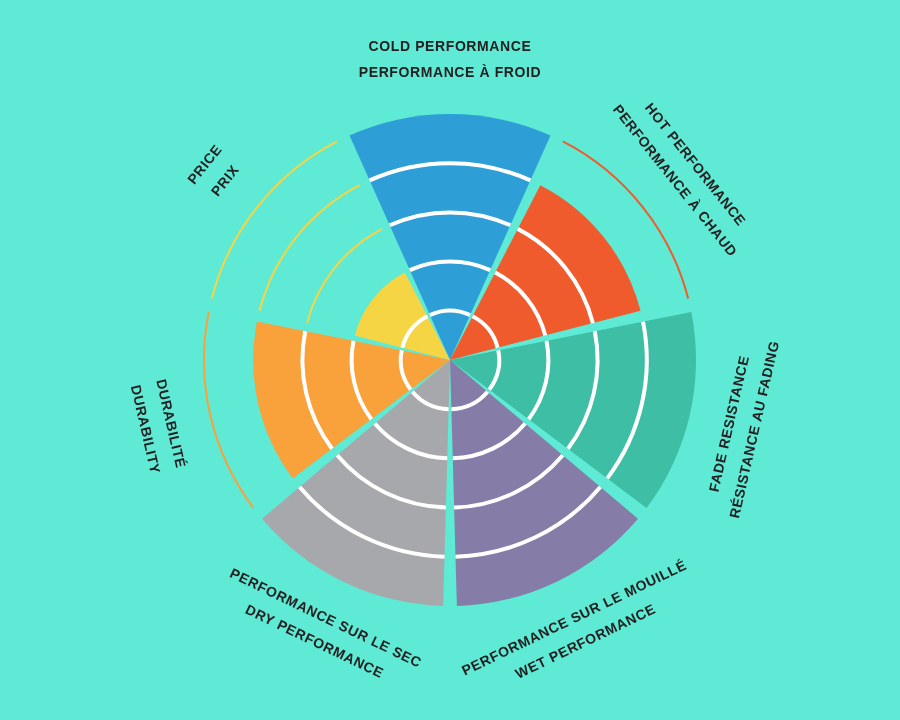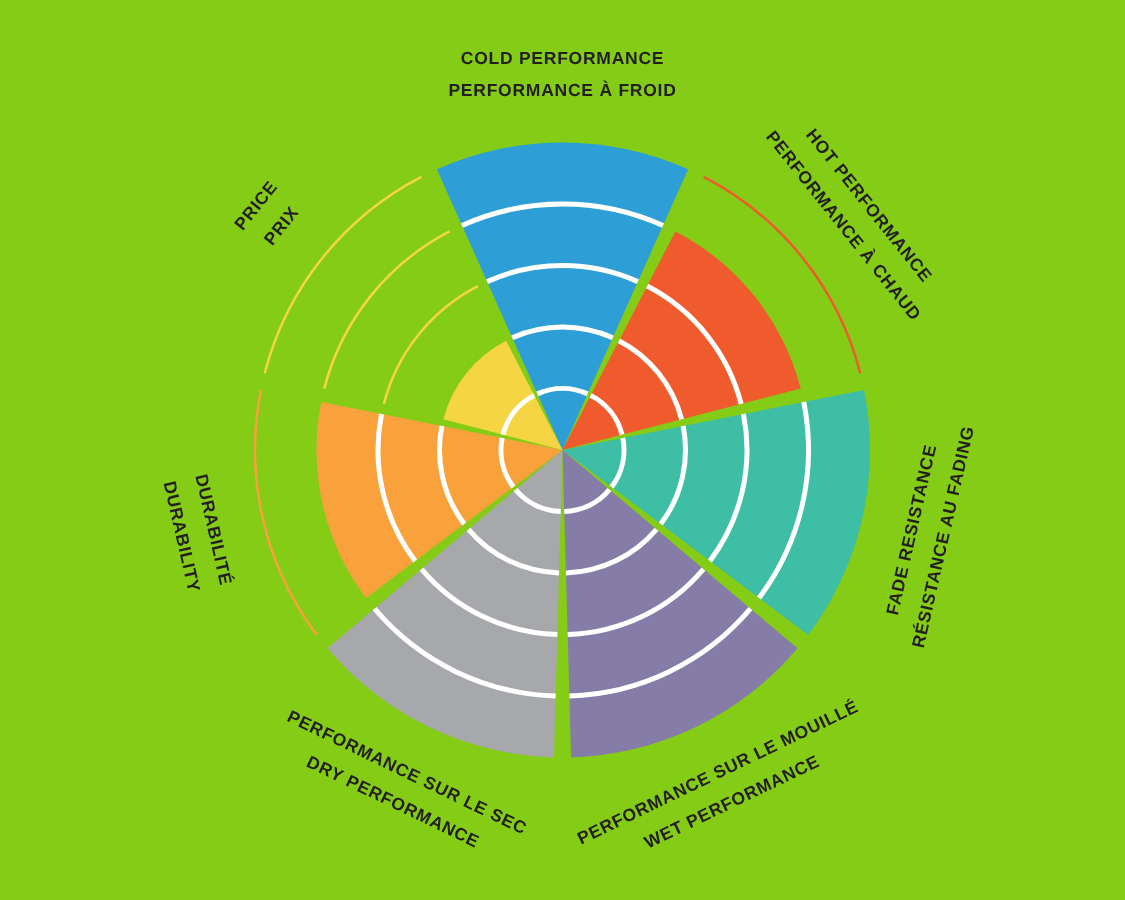--- a/index.html
+++ b/index.html
@@ -6,21 +6,21 @@
     margin: 0;
     padding: 0;
     width: 900px;
     height: 720px;
     background: #ffffff;
     overflow: hidden;
   }
   .figure-wrap {
     width: 900px;
     height: 720px;
-    background: #84cc16;
+    background: #5eead4;
   }
   svg { display: block; }
   .wheel-label {
     font-family: "Liberation Sans", sans-serif;
     font-weight: 700;
     font-size: 14px;
     letter-spacing: 0.6px;
     fill: #231f20;
   }
 </style>

